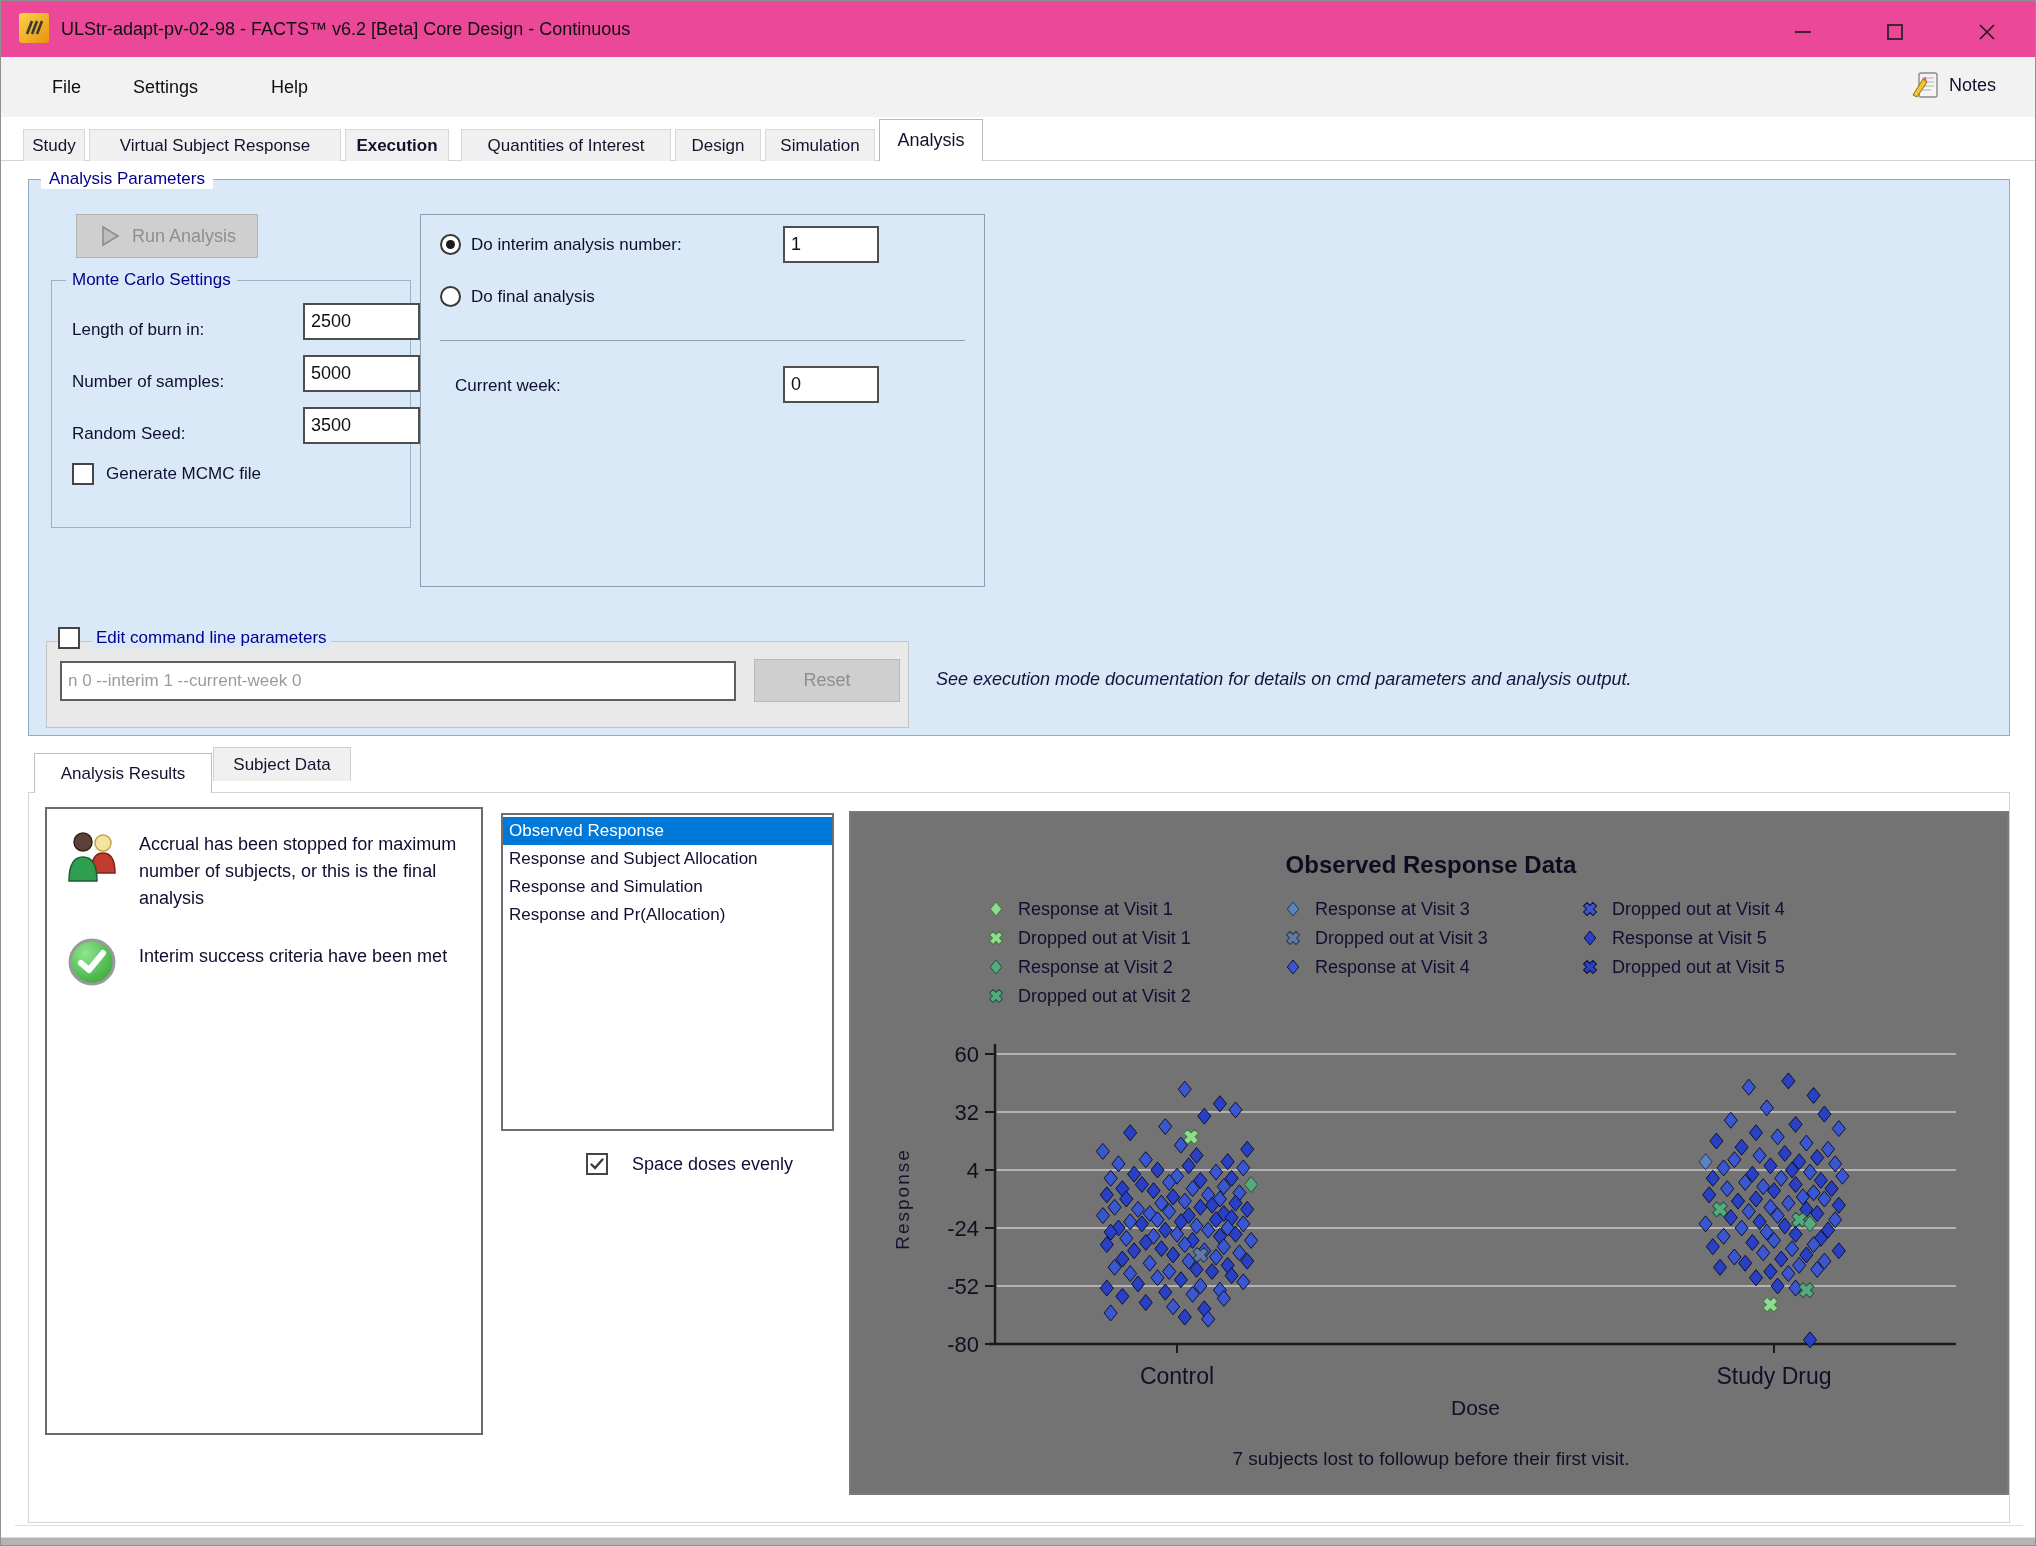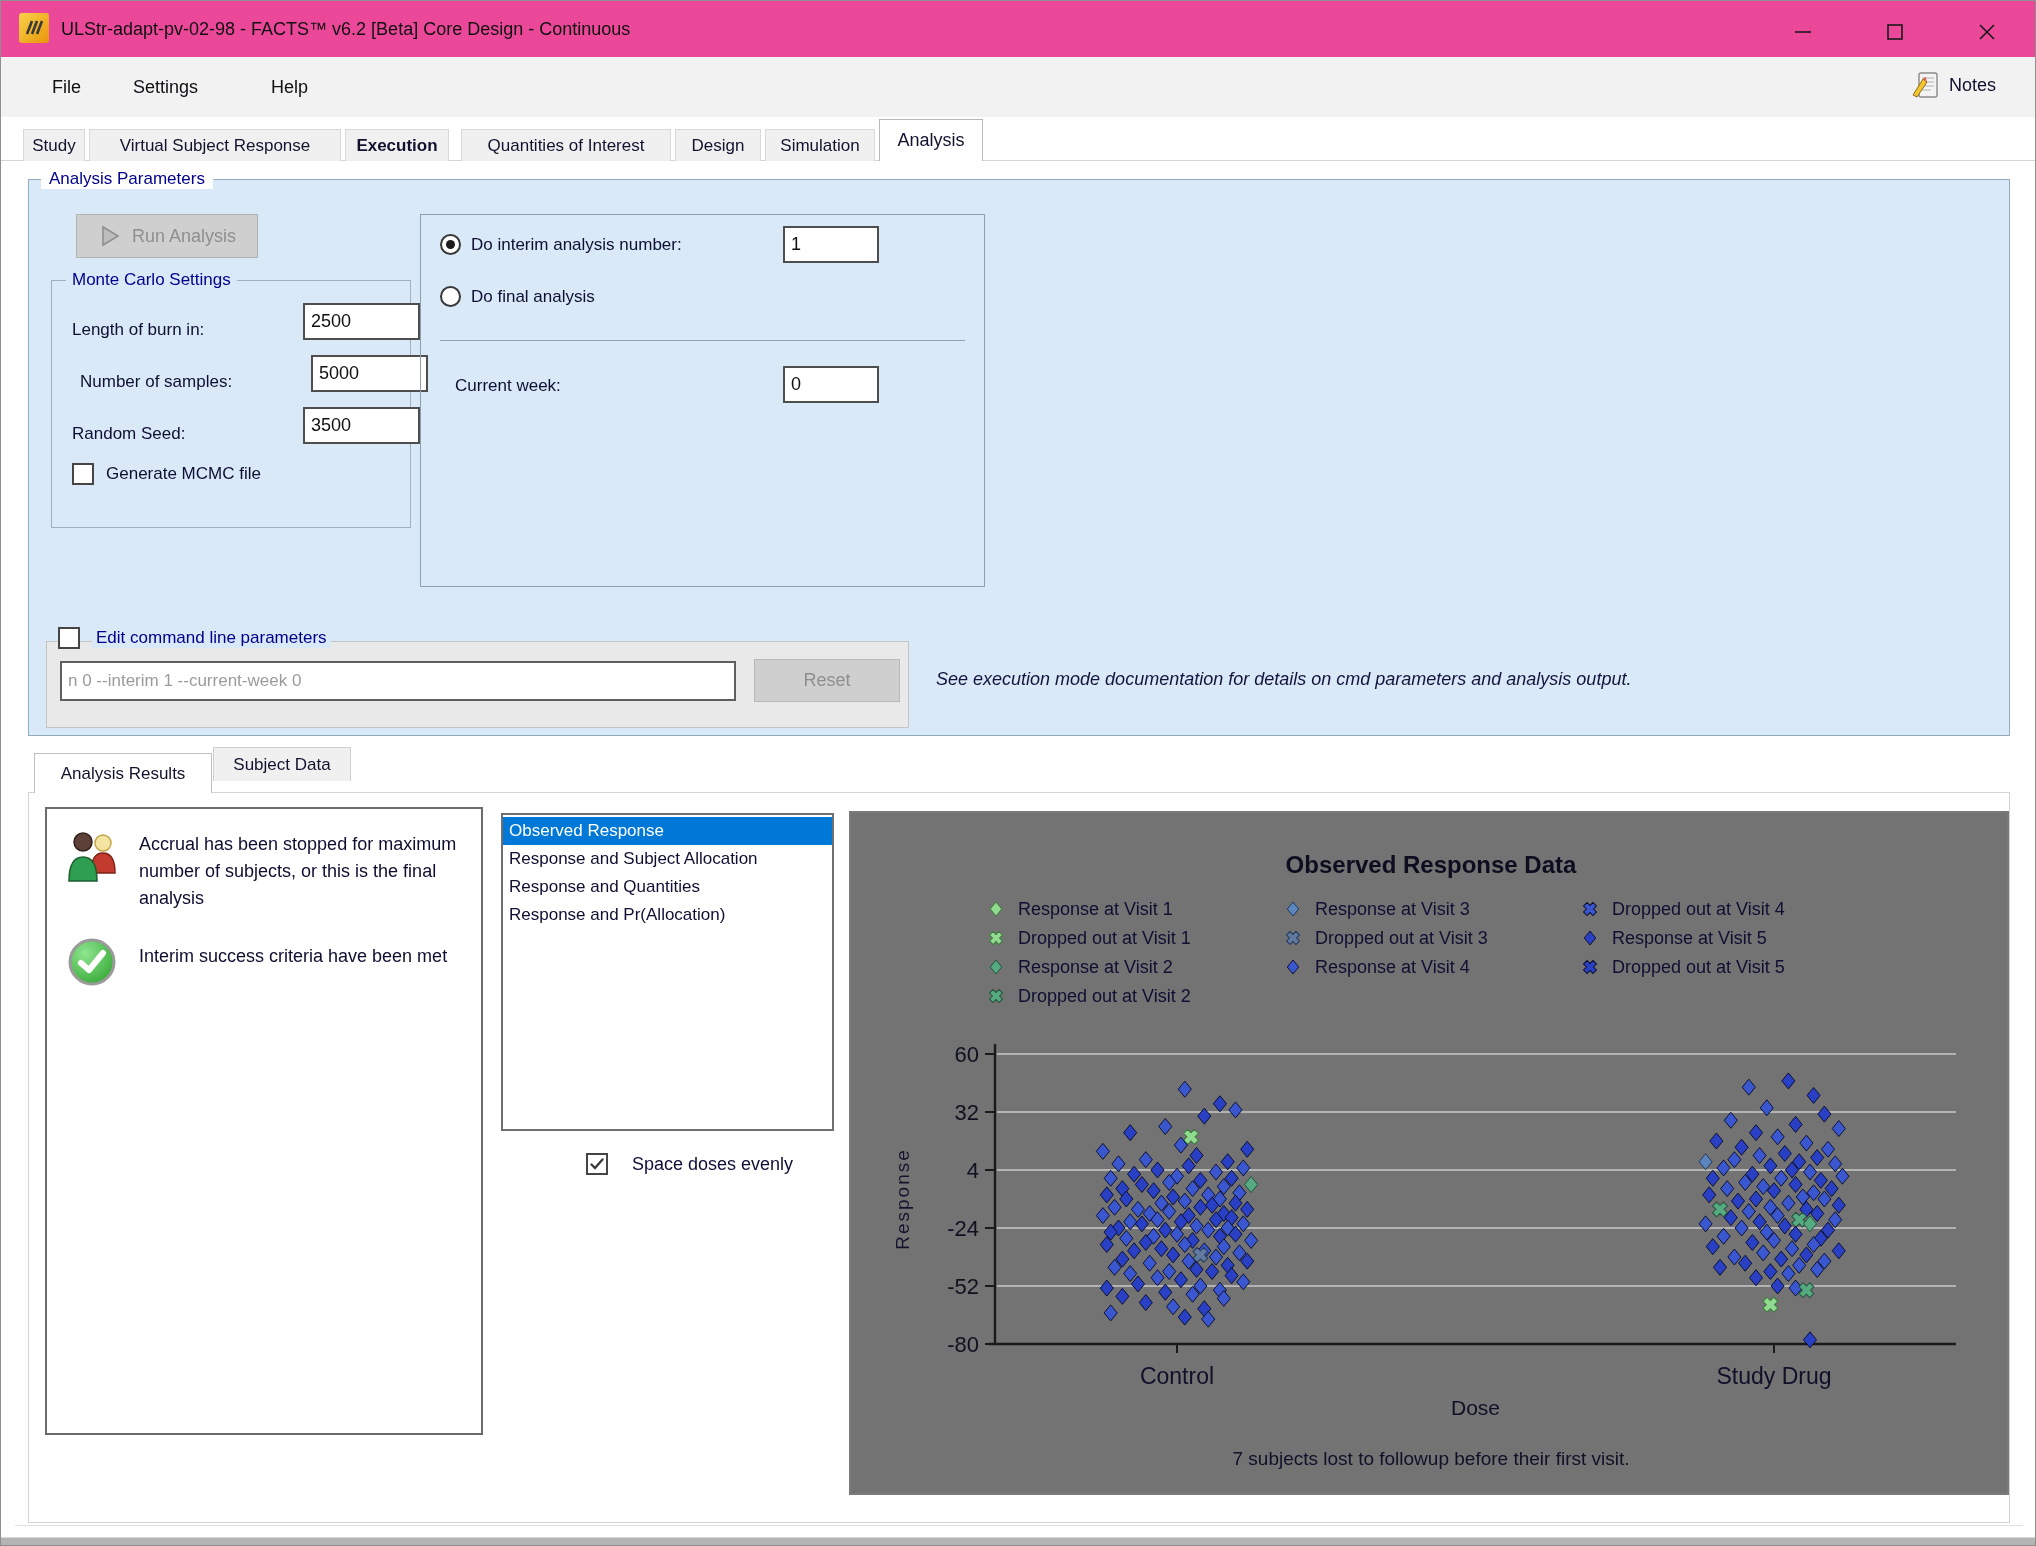--- a/index.html
+++ b/index.html
@@ -141,21 +141,21 @@
       <span>Run Analysis</span>
     </div>
 
     <div class="abs mc-group" style="left:22px;top:100px;">
       <div class="grp-label" style="left:14px;top:-11px;">Monte Carlo Settings</div>
       <div id="mc-fields">
           <div class="mc-row" style="top: 22px;">
             <span class="lbl">Length of burn in:</span>
             <span class="field mc-field" style="top: 0px;">2500</span>
           </div>
-          <div class="mc-row" style="top: 74px; margin-left: 8px;">
+          <div class="mc-row" style="top: 74px;">
             <span class="lbl">Number of samples:</span>
             <span class="field mc-field" style="top: 0px;">5000</span>
           </div>
           <div class="mc-row" style="top: 126px;">
             <span class="lbl">Random Seed:</span>
             <span class="field mc-field" style="top: 0px;">3500</span>
           </div>
         </div>
       <div style="position:absolute;left:20px;top:182px;display:flex;align-items:center;gap:12px;">
         <span class="cbx"></span>
@@ -208,21 +208,21 @@
         <circle cx="25" cy="25" r="22" fill="url(#ggr)" stroke="#9a9a9a" stroke-width="3"></circle>
         <path d="M14 26 L22 33 L36 16" fill="none" stroke="#ffffff" stroke-width="6" stroke-linecap="round" stroke-linejoin="round"></path>
       </svg>
     </div>
     <div class="msg-text" style="top:134px;">Interim success criteria have been met</div>
   </div>
 
   <div class="abs listbox" id="result-list">
       <div class="litem sel">Observed Response</div>
       <div class="litem">Response and Subject Allocation</div>
-      <div class="litem">Response and Quantities</div>
+      <div class="litem">Response and Simulation</div>
       <div class="litem">Response and Pr(Allocation)</div>
     </div>
 
   <div class="abs space-doses">
     <span class="cbx">
       <svg width="16" height="16" viewBox="0 0 16 16">
           <path d="M2.5 8.5 L6 12 L13.5 3.5" fill="none" stroke="#3c3c3c" stroke-width="2.4" stroke-linecap="round"></path>
         </svg>
     </span>
     <span class="slbl">Space doses evenly</span>

